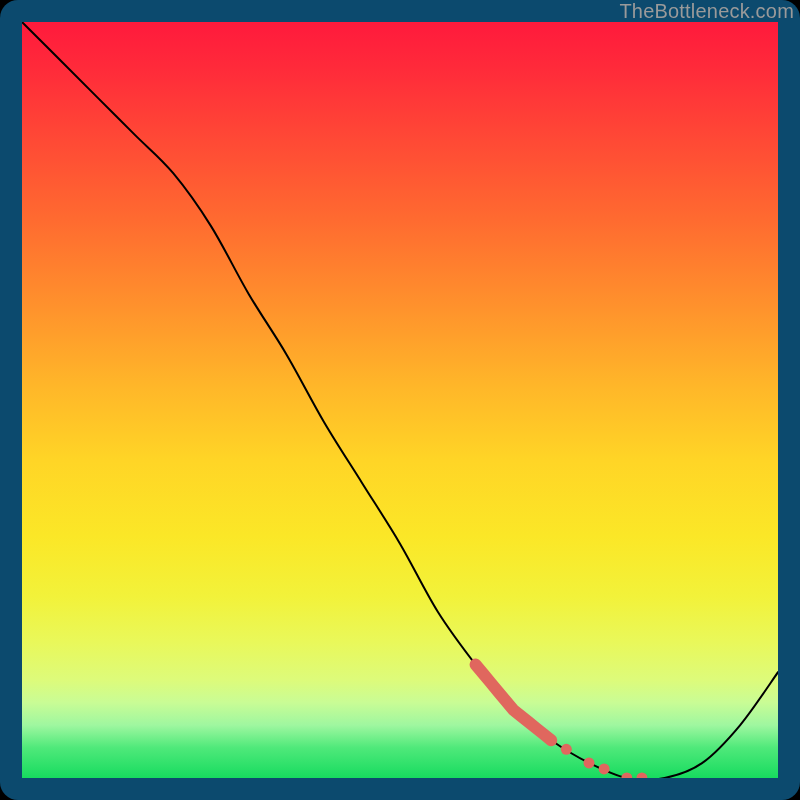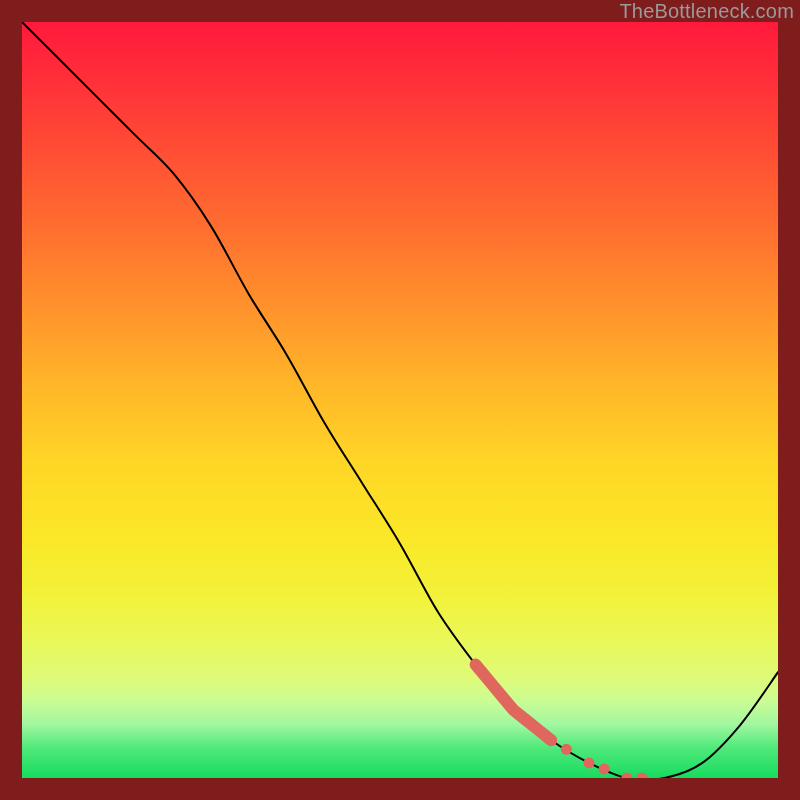--- a/index.html
+++ b/index.html
@@ -7,21 +7,22 @@
     padding: 0;
     width: 800px;
     height: 800px;
     background: #000;
     overflow: hidden;
     font-family: Arial, Helvetica, sans-serif;
   }
   .frame {
     position: absolute;
     inset: 0;
-    background: #7f1d1d;
+    background: #0c4a6e;
+    border-radius: 18px;
   }
   .plot {
     position: absolute;
     left: 22px;
     top: 22px;
     width: 756px;
     height: 756px;
     overflow: hidden;
   }
   .gradient {

